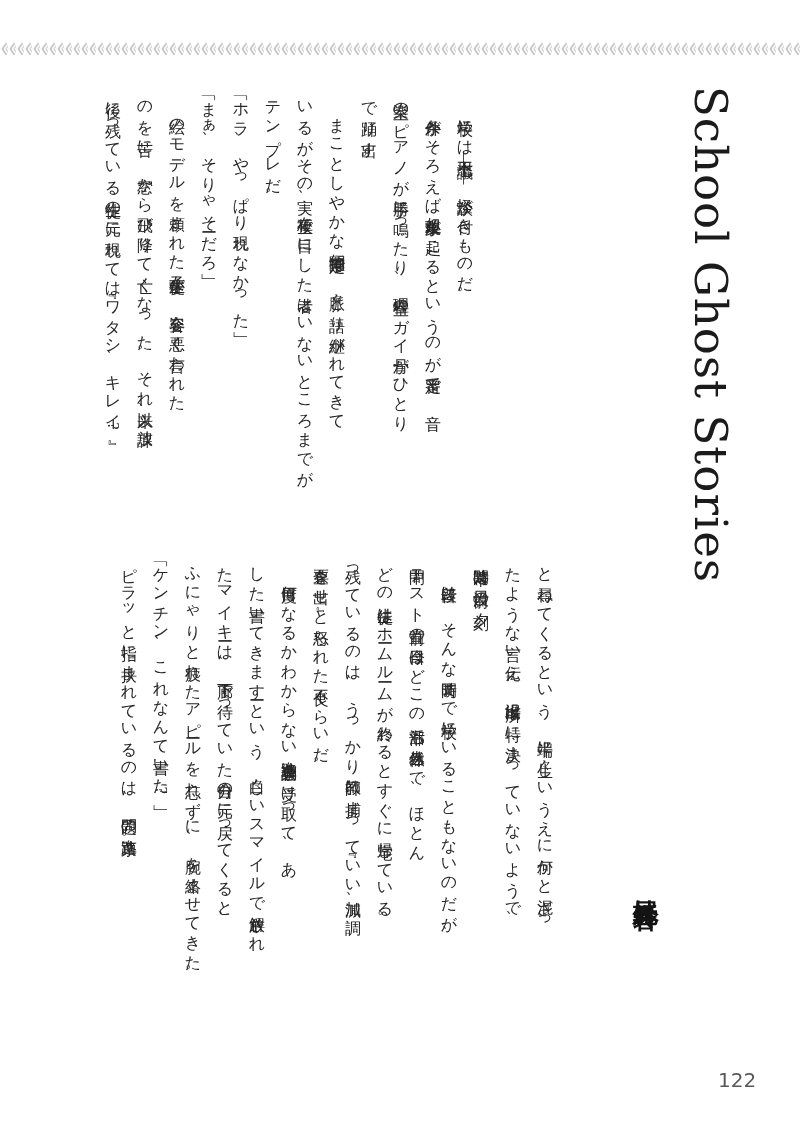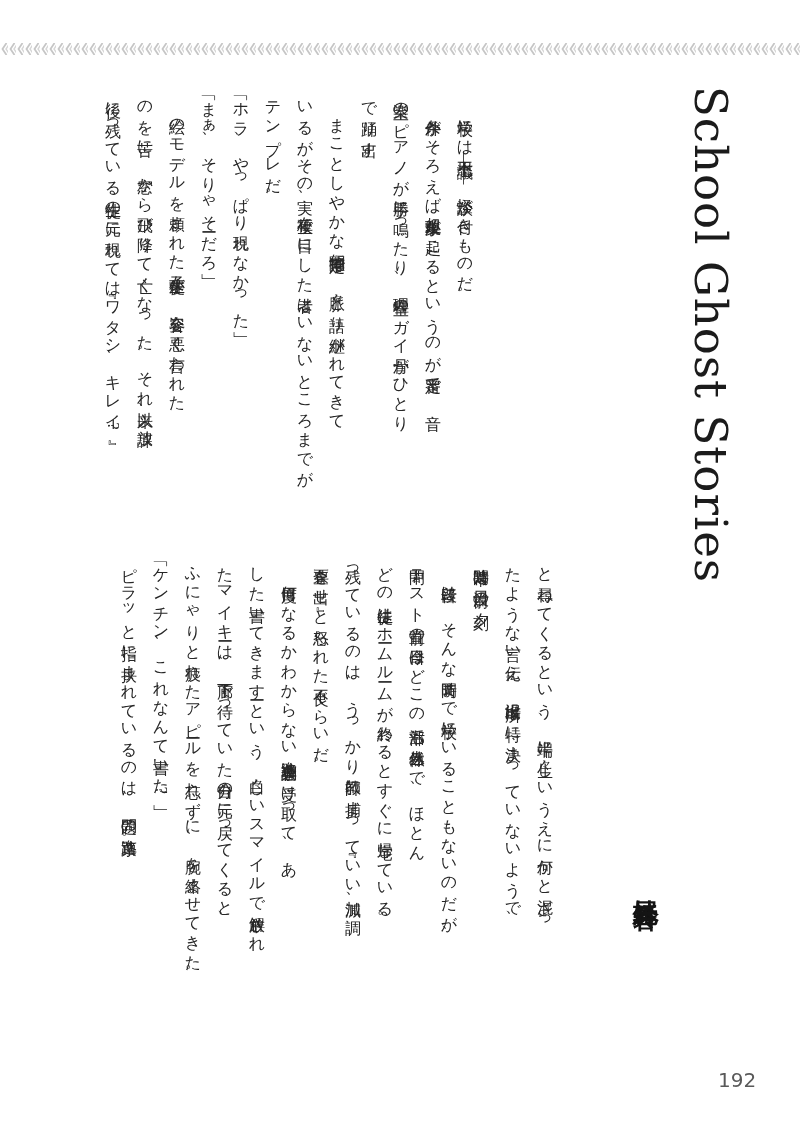--- a/index.html
+++ b/index.html
@@ -134,13 +134,13 @@
   <p>　何度目になるかわからない進路調査票を受け取って、あ</p>
   <p>した書いてきますーという、白々しいスマイルで解放され</p>
   <p>たマイキーは、廊下で待っていた自分の元に戻ってくると、</p>
   <p>ふにゃりと疲れたアピールを忘れずに、腕を絡ませてきた。</p>
   <p>「ケンチン、これなんて書いた?」</p>
   <p>ピラッと指に挟まれているのは、問題の進路票。</p>
 </div>
 
 <div class="author-name">妹尾鈴香</div>
 
-<div class="page-number">192</div>
+<div class="page-number">122</div>
 
 </body></html>

